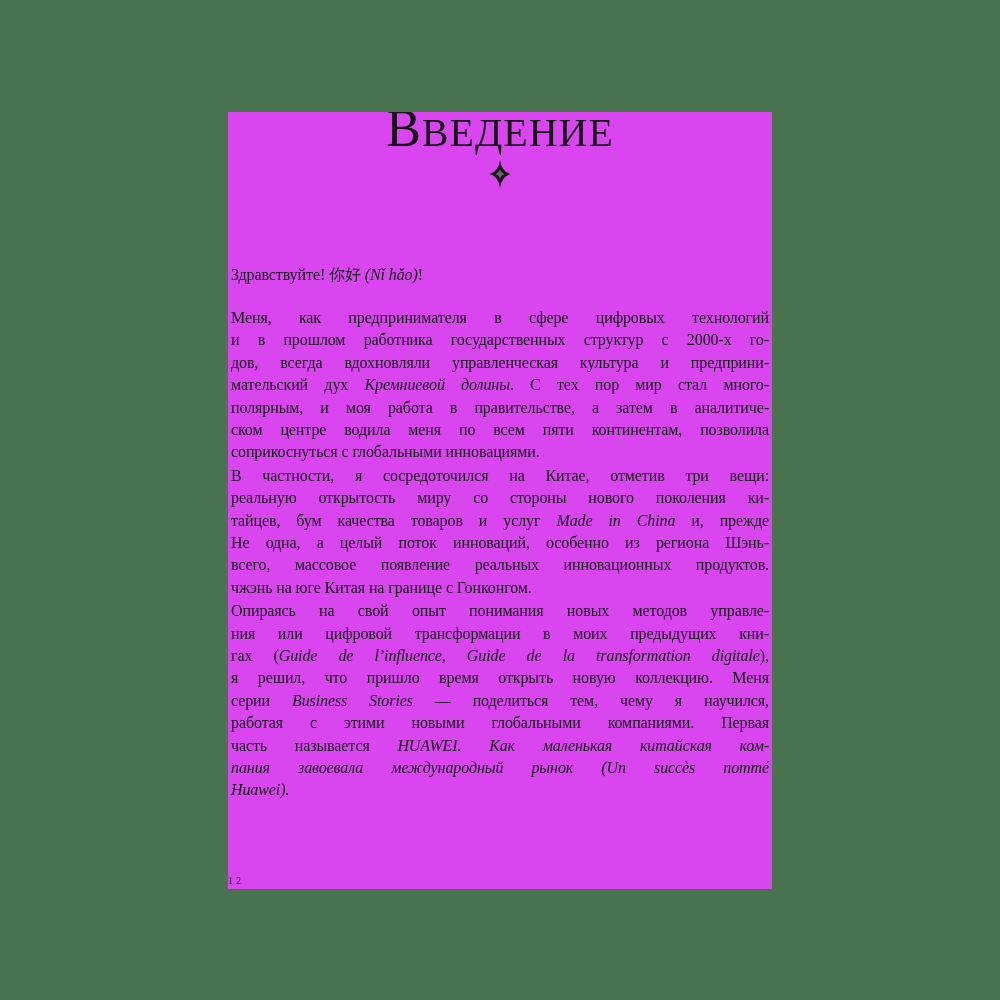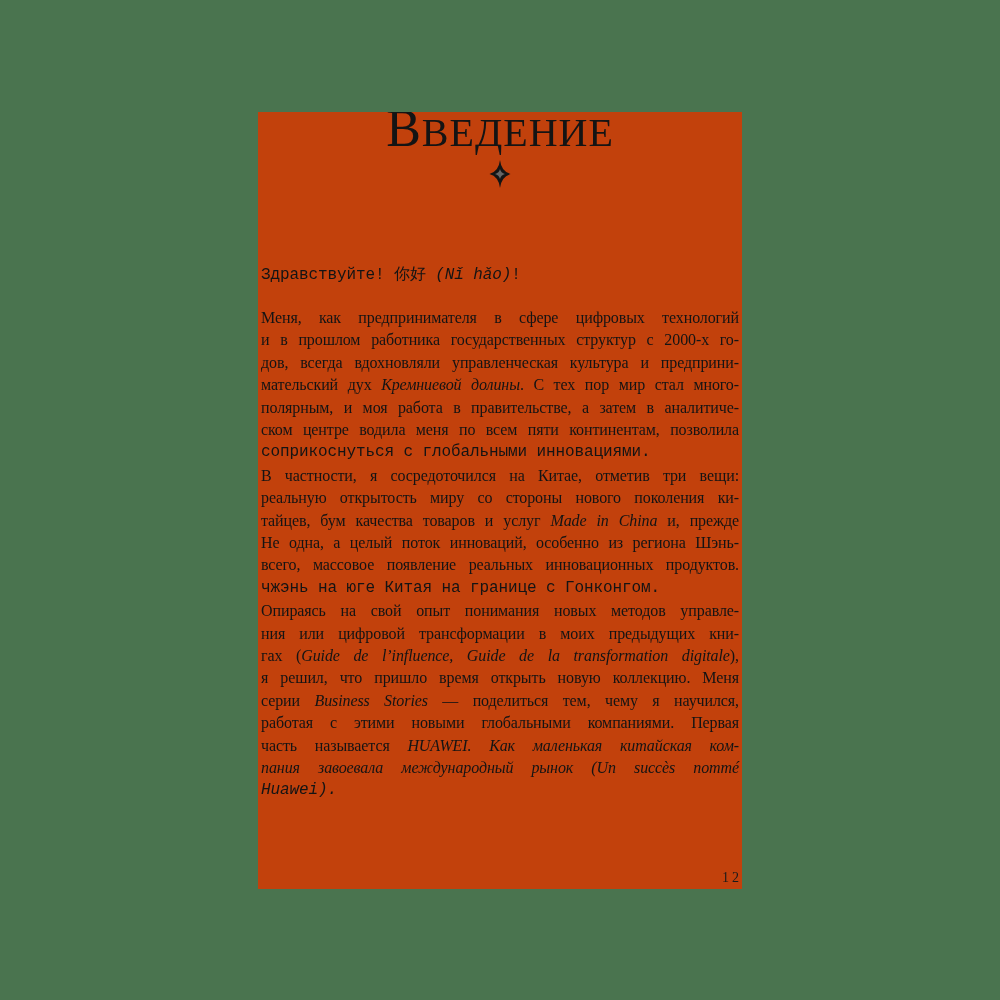--- a/index.html
+++ b/index.html
@@ -11,23 +11,23 @@
   }
   body {
     background: #4a744f;
     display: flex;
     align-items: center;
     justify-content: center;
     font-family: "Liberation Serif", "DejaVu Serif", serif;
   }
   .paper {
     position: relative;
-    width: 484px;
+    width: 544px;
     height: 777px;
-    background: #c2410c;
+    background: #d946ef;
     color: #141414;
     box-sizing: border-box;
     padding: 0 3px;
     overflow: hidden;
   }
   .chapter-title {
     text-align: center;
     margin-top: -7px;
     line-height: 48px;
     height: 46px;
@@ -58,29 +58,28 @@
   .para + .para { margin-top: 1px; }
   .para:nth-child(2) { margin-top: 21px; }
   .line {
     text-align: justify;
     text-align-last: justify;
     white-space: nowrap;
   }
   .line.last {
     text-align: right;
     text-align-last: left;
-    font-family: Liberation Mono, monospace;
   }
   .folio {
     position: absolute;
     left: 0;
     right: 0;
     bottom: 3px;
-    text-align: right;
-    font-size: 14px;
+    text-align: left;
+    font-size: 10px;
     letter-spacing: 3px;
     color: #1a1a1a;
   }
 </style>
 </head>
 <body>
 
 <div class="paper">
 
   <div class="chapter-title">

